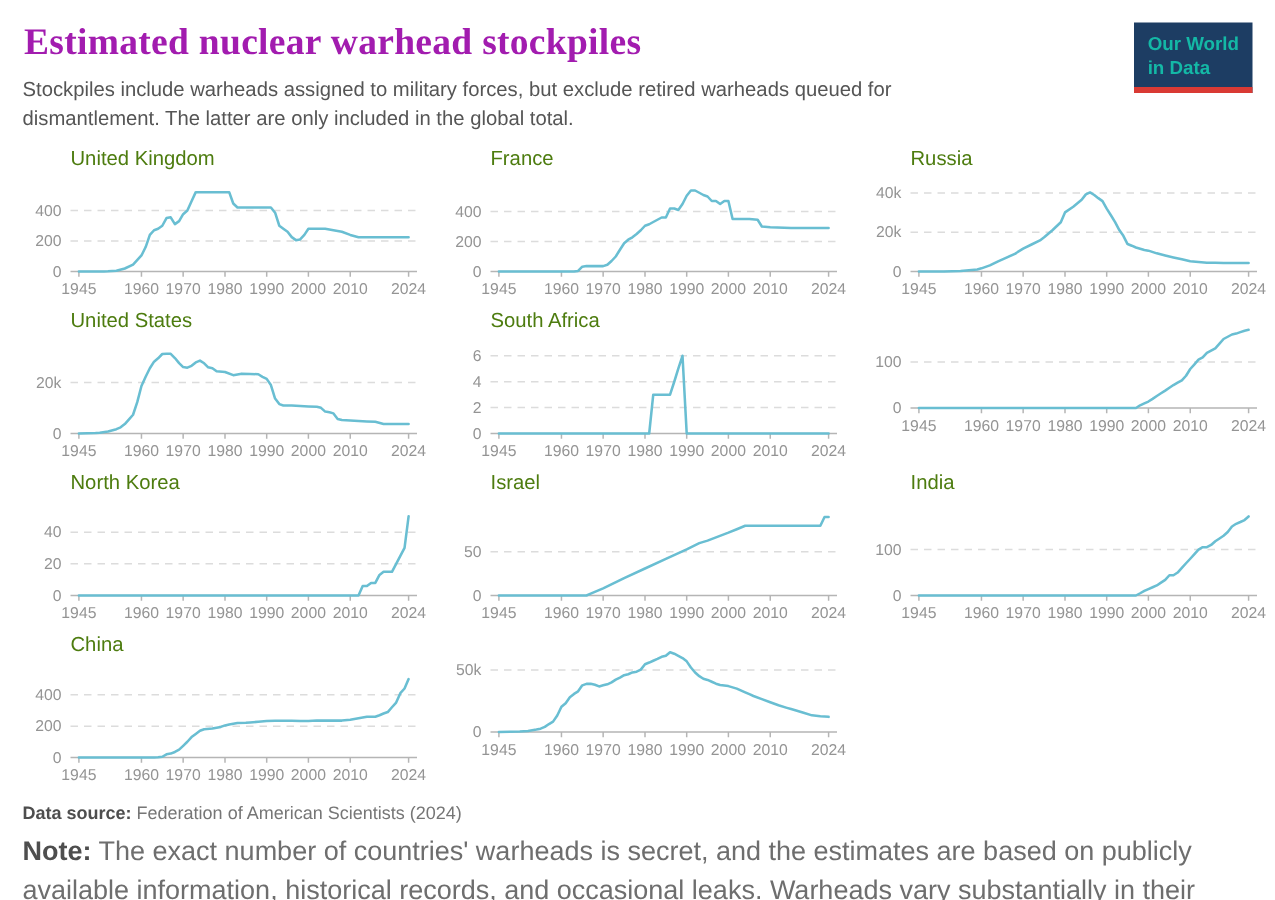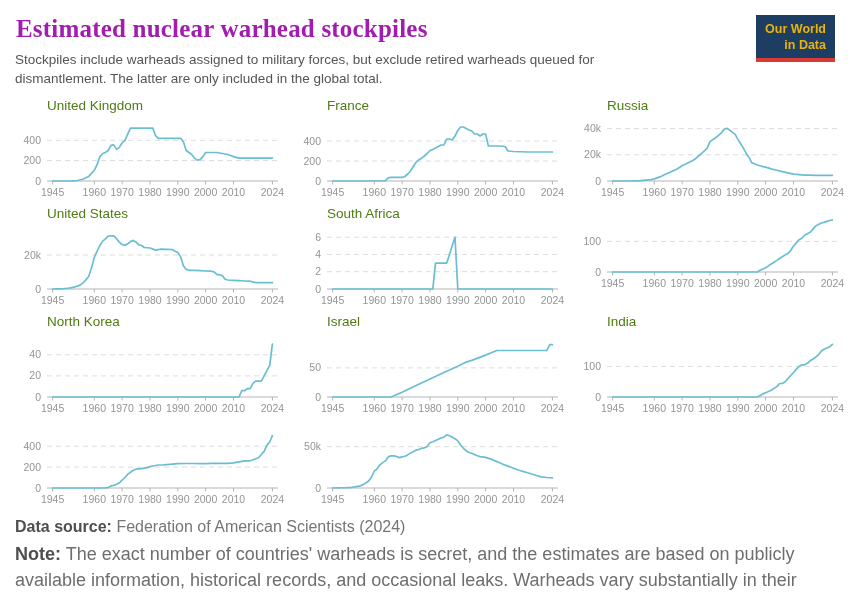--- a/index.html
+++ b/index.html
@@ -14,37 +14,37 @@
     font-family:"Liberation Serif","DejaVu Serif",serif;
     font-size:25px;font-weight:700;color:#a21caf;
     margin:2px 0 0 1px;letter-spacing:.2px;
   }
   .subtitle{
     font-size:13.5px;color:#555;line-height:1.42;
     max-width:650px;margin-top:7px;
   }
   .owid-logo{
     position:absolute;top:0;right:0;
-    background:#1d3d63;color:#eab308;font-weight:700;font-size:12.5px;
-    text-align:right;padding:6px 9px 4px 9px;line-height:1.3;
+    background:#1d3d63;color:#14b8a6;font-weight:700;font-size:12.5px;
+    text-align:left;padding:6px 9px 4px 9px;line-height:1.3;
     border-bottom:4px solid #d93a34;
   }
   .facet-grid{
     display:grid;grid-template-columns:repeat(3,273px);
     column-gap:7px;row-gap:3px;margin-top:10px;
   }
   .facet{width:273px;}
   .facet-title{
     font-size:13.5px;color:#4d7c0f;margin:0 0 1px 32px;height:16px;
     white-space:nowrap;
   }
   svg{display:block;}
   svg text{font-family:"Liberation Sans","DejaVu Sans",sans-serif;}
   .footer{
-    margin-top:8px;font-size:16px;color:#767676;
+    margin-top:8px;font-size:12px;color:#767676;
     display:flex;justify-content:flex-start;align-items:baseline;
   }
   .footer .lbl{font-weight:700;color:#4e4e4e;}
   .attribution{color:#737373;}
   .note{
     margin-top:5px;font-size:18px;color:#6e6e6e;line-height:1.45;
     max-width:812px;
   }
   .note .lbl{font-weight:700;color:#4e4e4e;}
 </style>
@@ -301,20 +301,21 @@
           <line x1="190.6" x2="190.6" y1="66" y2="69.5" stroke="#b5b5b5" stroke-width="1"></line>
           <text x="190.6" y="81" text-anchor="middle" font-size="10.5" fill="#949494">2000</text>
           <line x1="218.5" x2="218.5" y1="66" y2="69.5" stroke="#b5b5b5" stroke-width="1"></line>
           <text x="218.5" y="81" text-anchor="middle" font-size="10.5" fill="#949494">2010</text>
           <line x1="257.4" x2="257.4" y1="66" y2="69.5" stroke="#b5b5b5" stroke-width="1"></line>
           <text x="257.4" y="81" text-anchor="middle" font-size="10.5" fill="#949494">2024</text>
           <path d="M37.6 66.0 L182.3 66.0 L185.1 64.5 L187.9 62.9 L190.6 61.7 L193.4 60.5 L196.2 59.3 L199.0 57.4 L201.8 55.6 L204.6 52.5 L207.3 52.5 L210.1 50.7 L212.9 47.6 L215.7 44.5 L218.5 41.5 L221.3 38.4 L224.0 35.4 L226.8 33.8 L229.6 33.8 L232.4 32.3 L235.2 29.8 L238.0 28.0 L240.7 26.2 L243.5 23.7 L246.3 20.0 L249.1 18.2 L251.9 17.0 L254.7 15.7 L257.4 13.3" fill="none" stroke="#69bed2" stroke-width="1.7" stroke-linejoin="round" stroke-linecap="round"></path>
         </svg>
       </div>
       <div class="facet">
+        <div class="facet-title">China</div>
         <svg width="273" height="88">
           <text x="26" y="69.5" text-anchor="end" font-size="10.5" fill="#949494">0</text>
           <line x1="32" x2="263" y1="45.1" y2="45.1" stroke="#dcdcdc" stroke-width="1" stroke-dasharray="5 4"></line>
           <text x="26" y="48.6" text-anchor="end" font-size="10.5" fill="#949494">200</text>
           <line x1="32" x2="263" y1="24.2" y2="24.2" stroke="#dcdcdc" stroke-width="1" stroke-dasharray="5 4"></line>
           <text x="26" y="27.7" text-anchor="end" font-size="10.5" fill="#949494">400</text>
           <line x1="32" x2="263" y1="66" y2="66" stroke="#b5b5b5" stroke-width="1"></line>
           <line x1="37.6" x2="37.6" y1="66" y2="69.5" stroke="#b5b5b5" stroke-width="1"></line>
           <text x="37.6" y="81" text-anchor="middle" font-size="10.5" fill="#949494">1945</text>
           <line x1="79.3" x2="79.3" y1="66" y2="69.5" stroke="#b5b5b5" stroke-width="1"></line>

